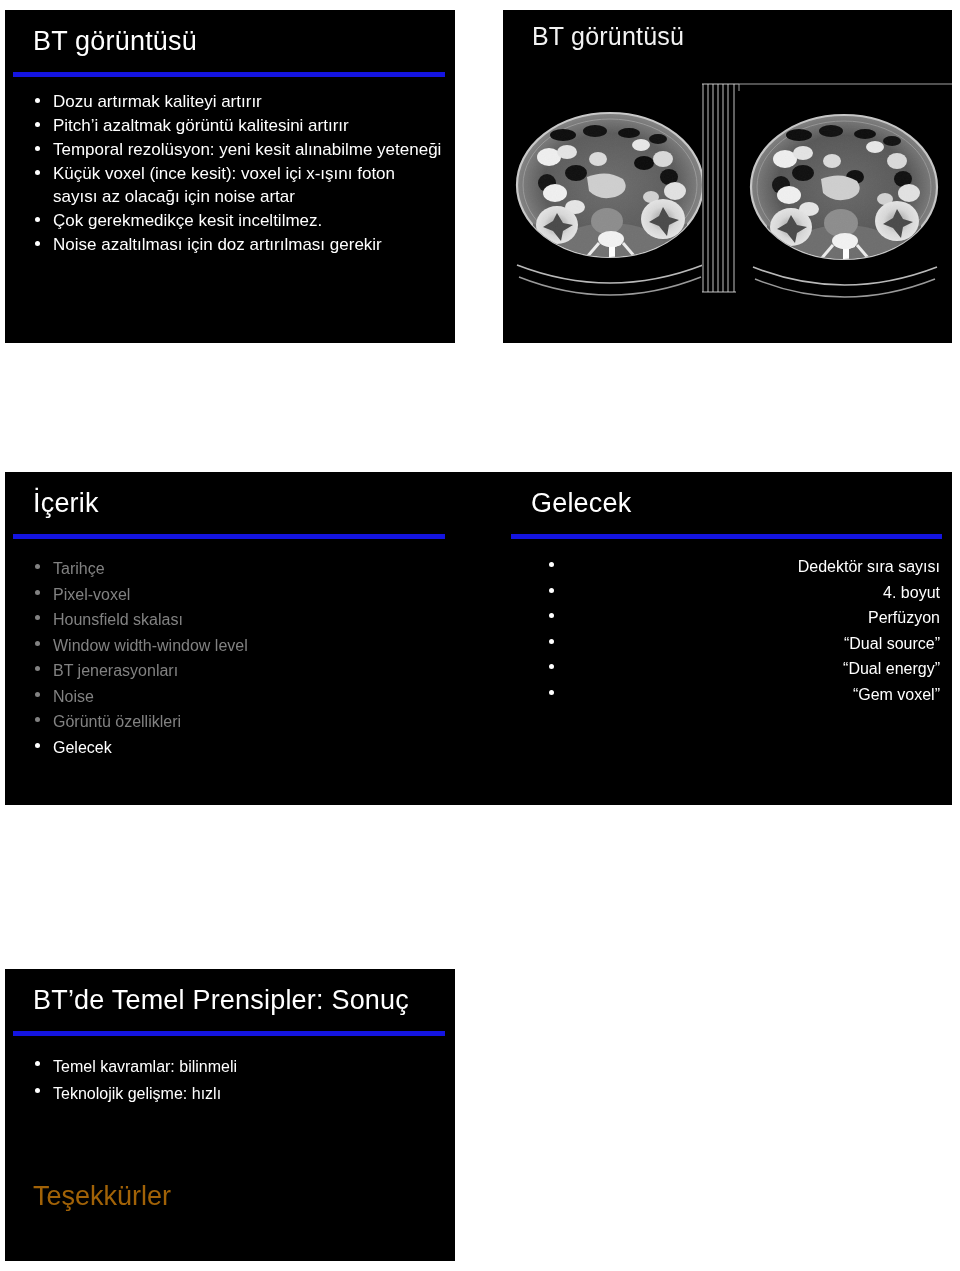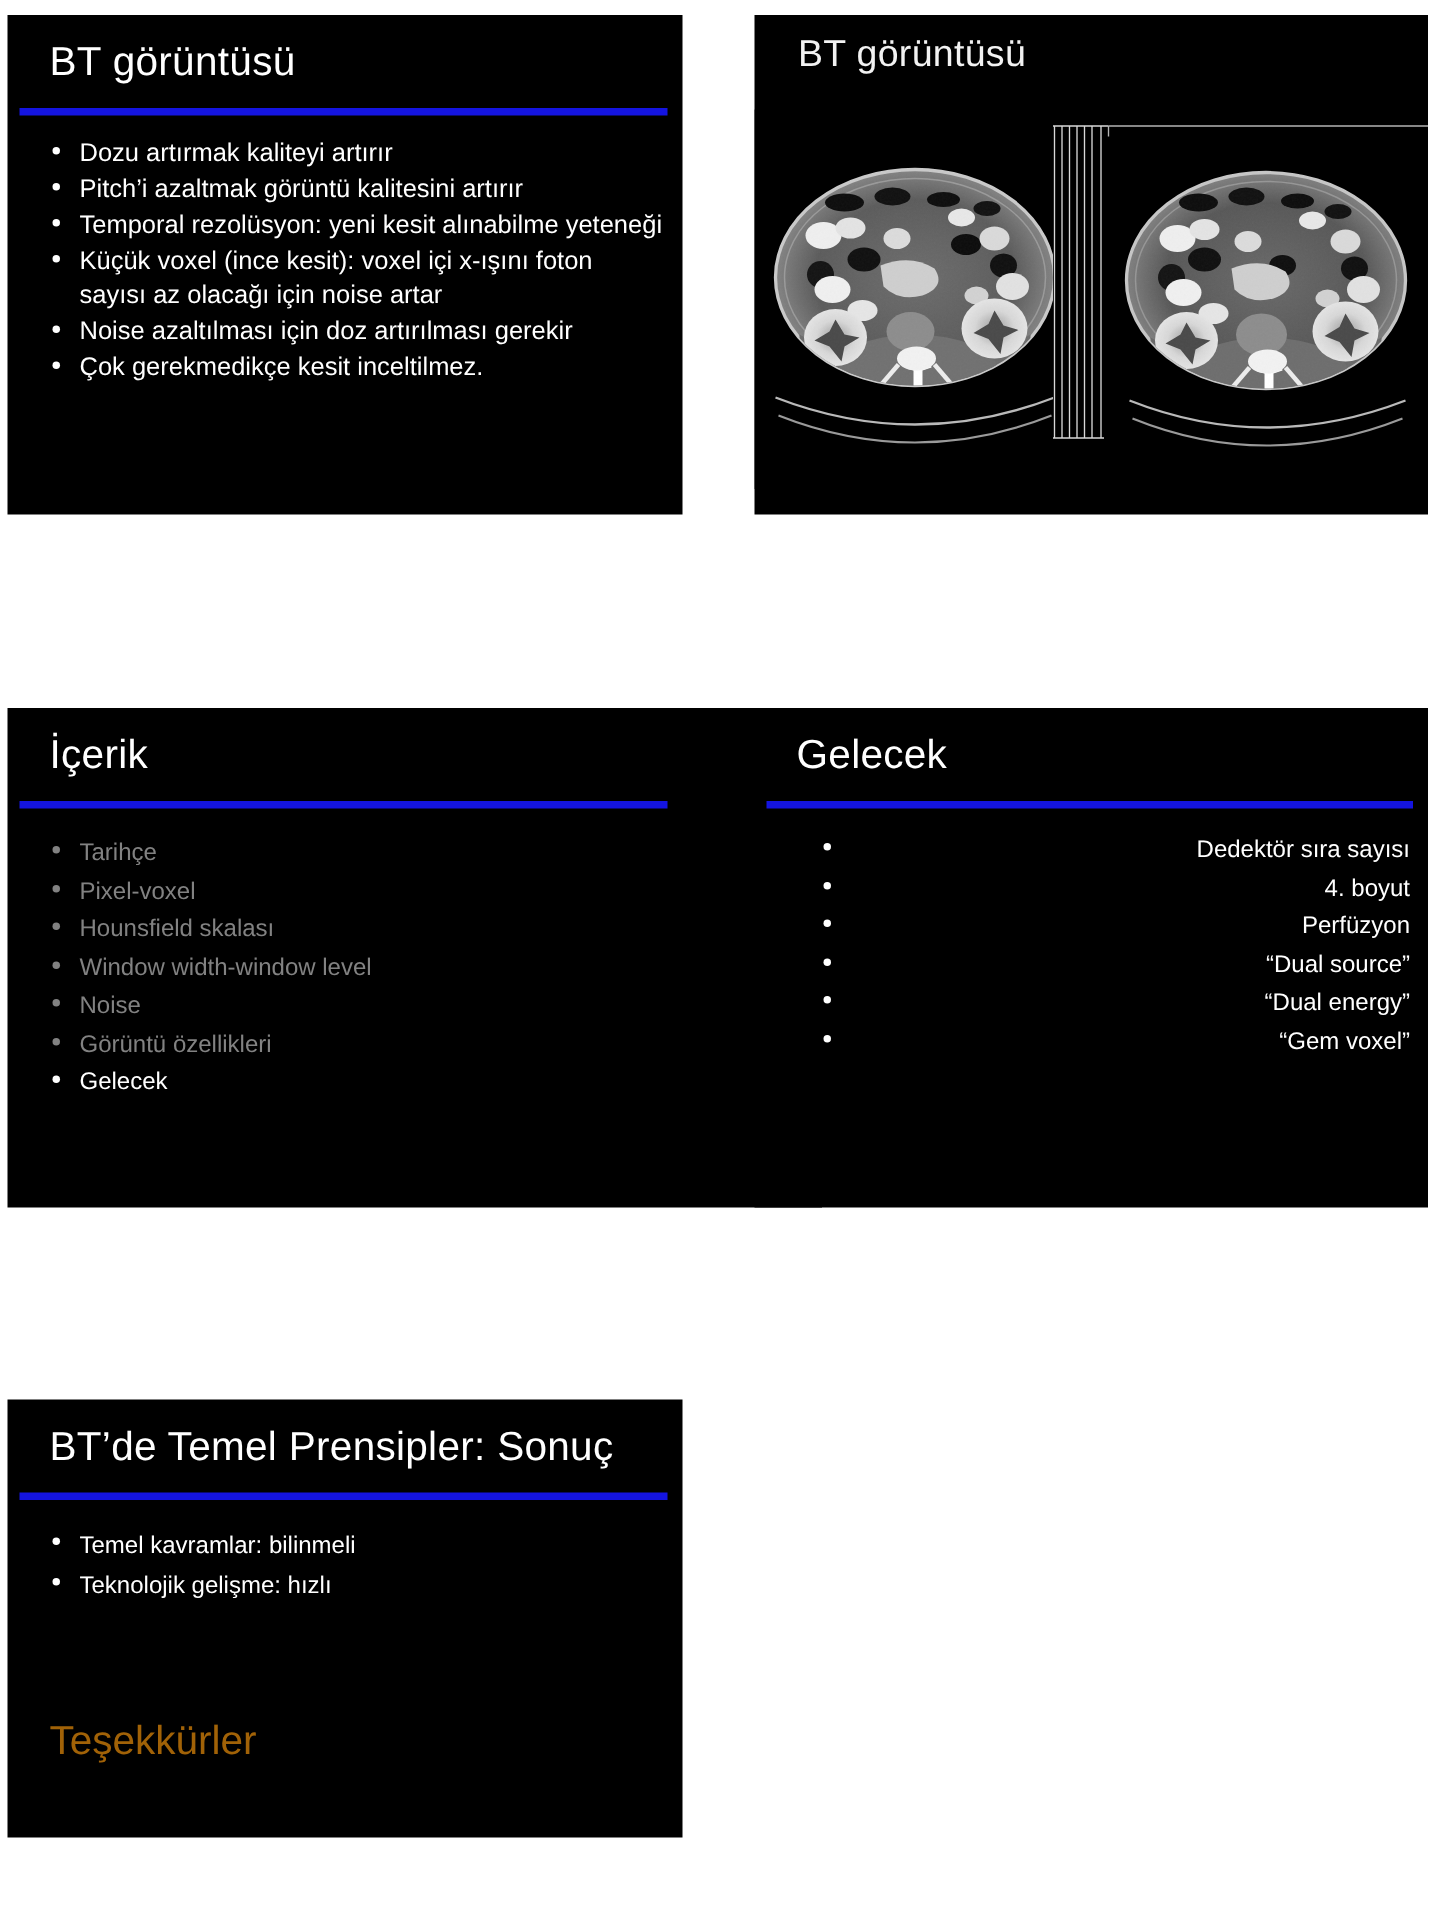--- a/index.html
+++ b/index.html
@@ -20,21 +20,21 @@
     background: #000000;
     overflow: hidden;
     box-sizing: border-box;
   }
 
   
   #slide-bt-goruntusu-text { left: 5px;   top: 10px;  width: 450px; height: 333px; }
   #slide-bt-goruntusu-image { left: 503px; top: 10px;  width: 449px; height: 333px; }
   #slide-icerik           { left: 5px;   top: 472px; width: 543px; height: 333px; }
   #slide-gelecek          { left: 503px; top: 472px; width: 449px; height: 333px; }
-  #slide-sonuc            { left: 5px;   top: 933px; width: 450px; height: 292px; padding-left: 24px; }
+  #slide-sonuc            { left: 5px;   top: 969px; width: 450px; height: 292px; padding-left: 24px; }
 
   .slide-title {
     position: absolute;
     left: 28px;
     top: 16px;
     color: #ffffff;
     font-size: 27px;
     font-weight: normal;
     letter-spacing: 0.2px;
     white-space: nowrap;
@@ -128,22 +128,22 @@
 <body>
 
 <div class="slide" id="slide-bt-goruntusu-text">
   <div class="slide-title">BT görüntüsü</div>
   <div class="title-rule"></div>
   <ul class="bullets">
     <li class="bullet">Dozu artırmak kaliteyi artırır</li>
     <li class="bullet">Pitch’i azaltmak görüntü kalitesini artırır</li>
     <li class="bullet">Temporal rezolüsyon: yeni kesit alınabilme yeteneği</li>
     <li class="bullet">Küçük voxel (ince kesit): voxel içi x-ışını foton sayısı az olacağı için noise artar</li>
+    <li class="bullet">Çok gerekmedikçe kesit inceltilmez.</li>
     <li class="bullet">Noise azaltılması için doz artırılması gerekir</li>
-    <li class="bullet">Çok gerekmedikçe kesit inceltilmez.</li>
   </ul>
 </div>
 
 <div class="slide" id="slide-bt-goruntusu-image">
   <div class="slide-title">BT görüntüsü</div>
   <div class="ct-figure">
     <svg class="ct-inner" viewBox="0 0 449 253" preserveAspectRatio="none">
       <defs>
         <radialGradient id="softTissue" cx="50%" cy="50%" r="62%">
           <stop offset="0%" stop-color="#6e6e6e"></stop>
@@ -287,20 +287,21 @@
 </div>
 
 <div class="slide" id="slide-icerik">
   <div class="slide-title">İçerik</div>
   <div class="title-rule"></div>
   <ul class="bullets">
     <li class="bullet dim">Tarihçe</li>
     <li class="bullet dim">Pixel-voxel</li>
     <li class="bullet dim">Hounsfield skalası</li>
     <li class="bullet dim">Window width-window level</li>
+    <li class="bullet dim">BT jenerasyonları</li>
     <li class="bullet dim">Noise</li>
     <li class="bullet dim">Görüntü özellikleri</li>
     <li class="bullet">Gelecek</li>
   </ul>
 </div>
 
 <div class="slide" id="slide-gelecek">
   <div class="slide-title">Gelecek</div>
   <div class="title-rule"></div>
   <ul class="bullets">

